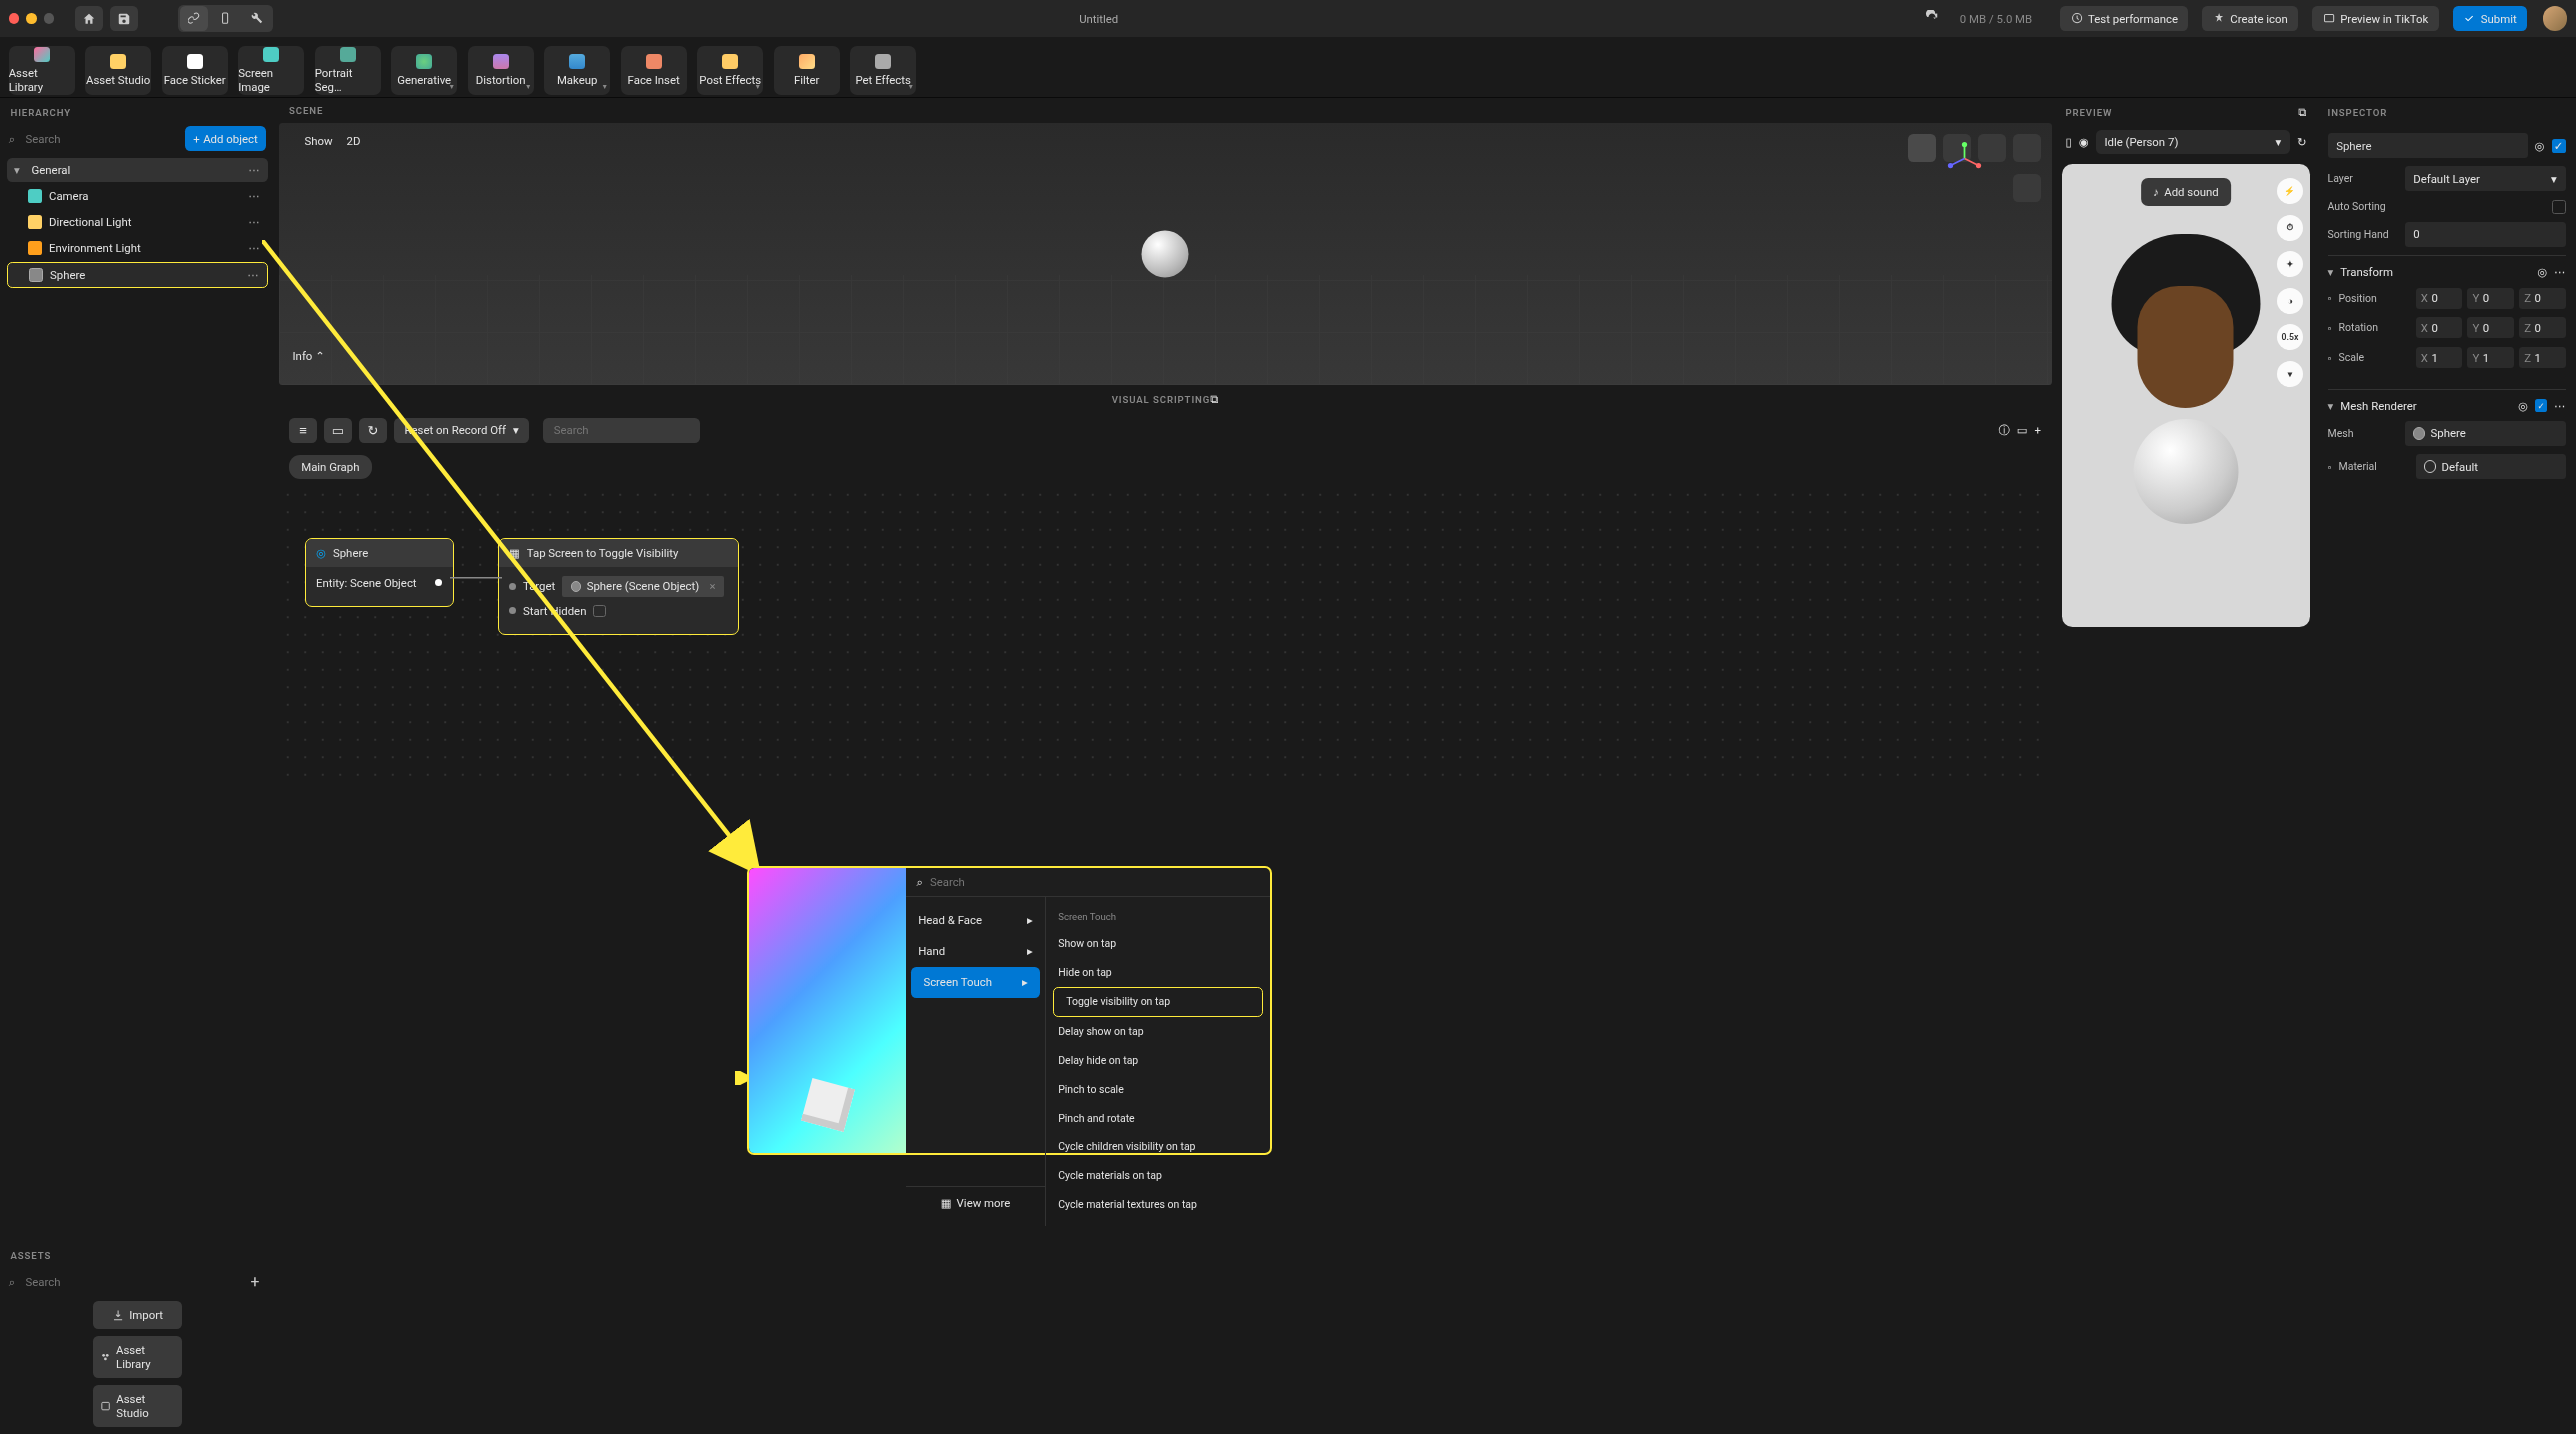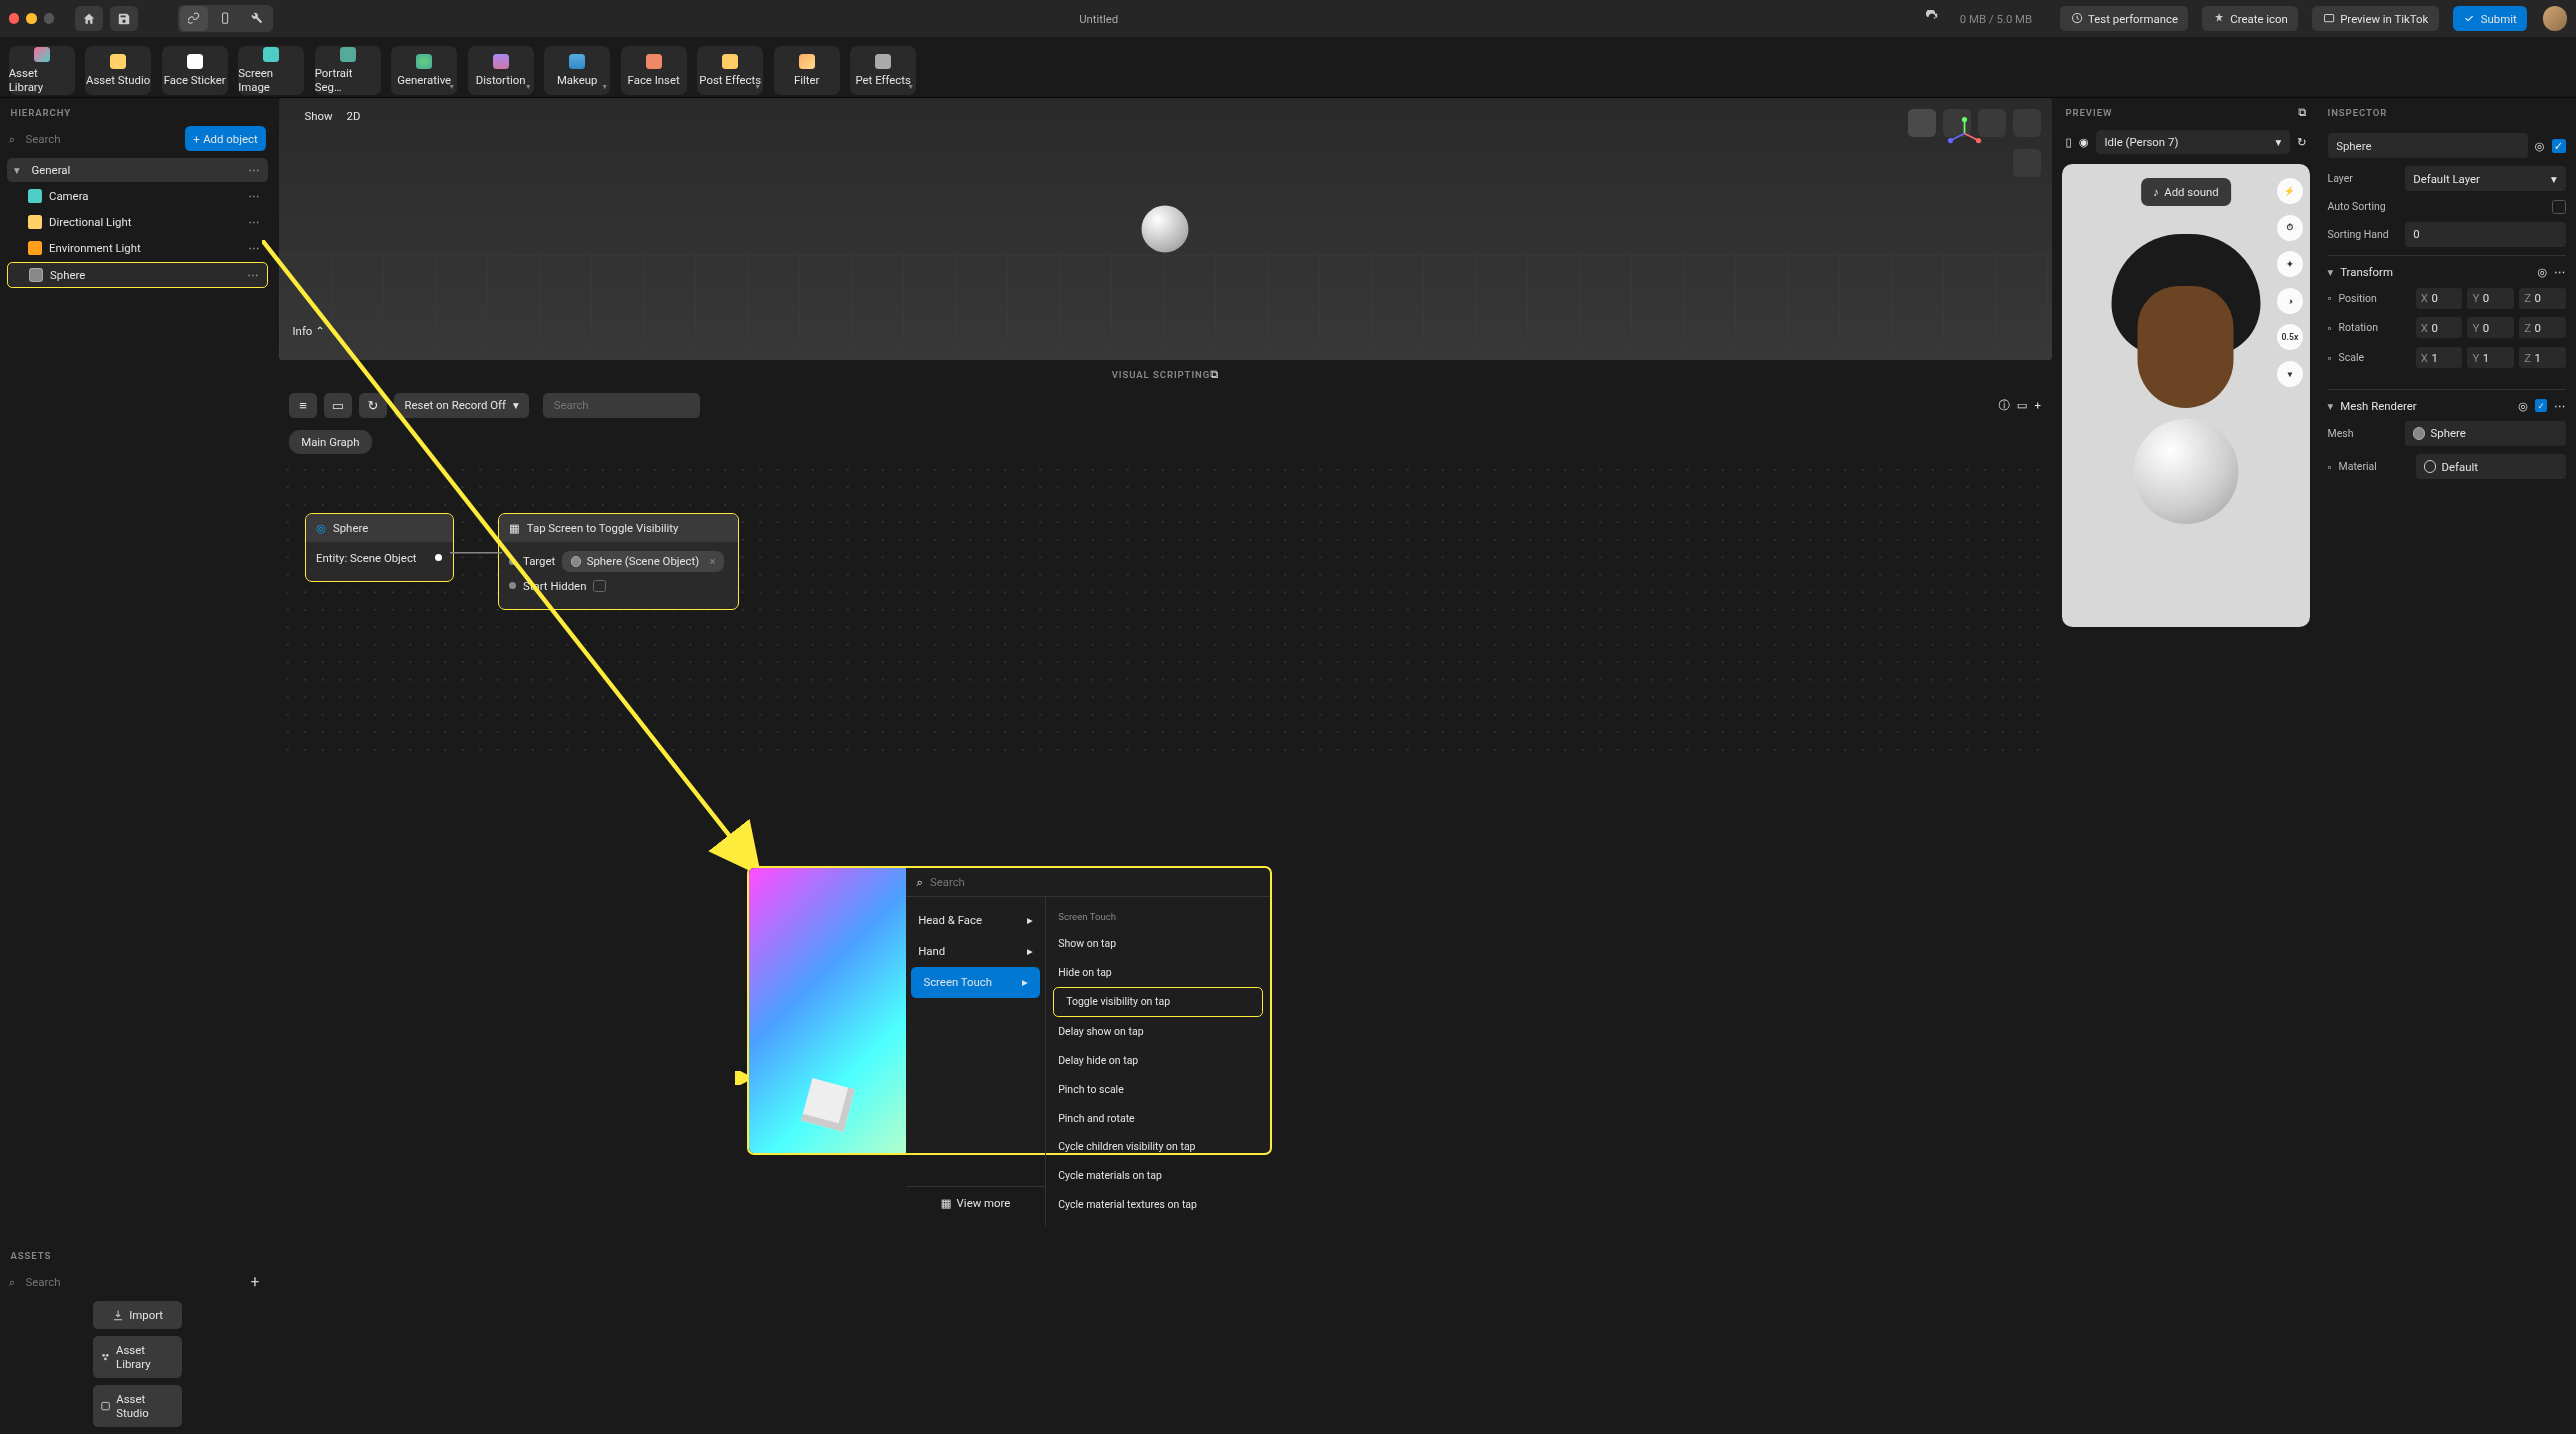--- a/index.html
+++ b/index.html
@@ -78,21 +78,21 @@
 .vs-toolbar input{background:#3a3a3a;border:none;padding:5.2px 10.5px;border-radius:5.2px;width:157px;color:#ccc}
 .vs-tab{background:#3a3a3a;padding:5.2px 12.2px;border-radius:11px;margin:7px 14px;display:inline-block}
 .vs-canvas{position:relative;height:297px;background-image:radial-gradient(circle,#333 0.9px,transparent 0.9px);background-size:17.5px 17.5px;margin:0 3.5px}
 
 .node{position:absolute;background:#2a2a2a;border-radius:7px;min-width:140px}
 .node.highlight{border:1.7px solid #ffeb3b}
 .node-header{background:#3a3a3a;padding:7px 10.5px;border-radius:7px 7px 0 0;display:flex;align-items:center;gap:7px}
 .node-body{padding:8.7px 10.5px}
 .node-row{display:flex;align-items:center;gap:7px;margin-bottom:7px;font-size:10.5px;color:#bbb}
 .node-port{width:7px;height:7px;border-radius:50%;background:#888}
-.node-chip{background:#444;padding:3.5px 8.7px;border-radius:8px;display:flex;align-items:center;gap:5.2px}
+.node-chip{background:#444;padding:3.5px 8.7px;border-radius:2px;display:flex;align-items:center;gap:5.2px}
 .node-check{width:12.2px;height:12.2px;border:0.9px solid #666;border-radius:2.6px}
 
 .preview-header{display:flex;align-items:center;justify-content:space-between;padding:7px 10.5px}
 .preview-controls{display:flex;align-items:center;gap:7px;padding:3.5px 10.5px}
 .preview-controls .sel{flex:1;background:#2a2a2a;padding:5.2px 8.7px;border-radius:5.2px;display:flex;justify-content:space-between;align-items:center}
 .preview-view{position:relative;height:463px;margin:7px;border-radius:10.5px;overflow:hidden;background:#d8d8d8}
 .preview-face{position:absolute;left:50%;top:15%;transform:translateX(-50%);width:149px;height:192px}
 .hair{width:149px;height:122px;background:#1a1a1a;border-radius:70px 70px 52px 52px}
 .face{position:absolute;top:52px;left:26px;width:96px;height:122px;background:#6b4423;border-radius:52px 52px 61px 61px}
 .prev-sphere{position:absolute;left:50%;top:55%;transform:translateX(-50%);width:105px;height:105px;border-radius:50%;background:radial-gradient(circle at 35% 30%,#fff,#ccc 60%,#999)}
@@ -320,20 +320,21 @@
       <div class="asset-btn">
           <svg class="icon14" viewBox="0 0 24 24">
             <rect x="4" y="4" width="16" height="16" rx="2" fill="none" stroke="#ccc" stroke-width="2"></rect>
           </svg>
           <span>Asset Studio</span>
         </div>
     </div>
   </div>
 
   <div class="col-mid">
+    <div class="scene-header">SCENE</div>
     <div class="scene-view">
       <div class="scene-grid"></div>
       <div class="scene-toolbar">
         <span>Show</span>
         <span>2D</span>
       </div>
       <div class="scene-gizmos">
         <div class="giz active"></div>
         <div class="giz"></div>
         <div class="giz"></div>

